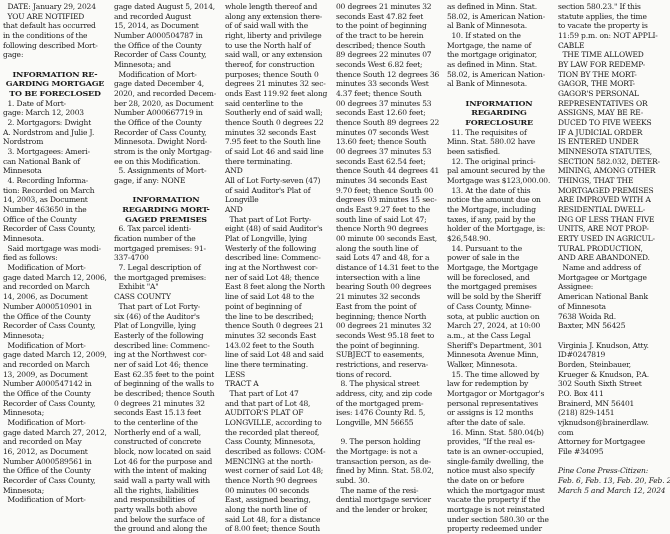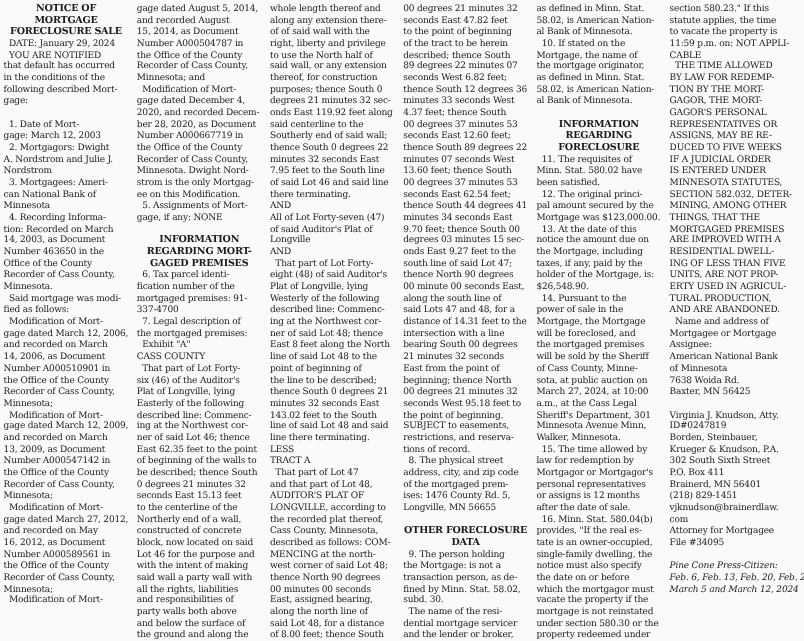--- a/index.html
+++ b/index.html
@@ -29,34 +29,34 @@
   .block.heading .line { text-align: center; font-size: 8px; letter-spacing: -0.2px; }
   .block.footerItalic .line { font-style: italic; text-align: left; }
   .block.gap { height: 9.68px; }
 </style>
 </head>
 <body>
 
 <div class="page">
 
 <div class="column">
-      <div class="block heading">
-        <div class="line">NOTICE OF</div>
-        <div class="line">MORTGAGE</div>
-        <div class="line">FORECLOSURE SALE</div>
-      </div>
       <div class="block body">
         <div class="line">  DATE: January 29, 2024</div>
         <div class="line">  YOU ARE NOTIFIED</div>
         <div class="line">that default has occurred</div>
         <div class="line">in the conditions of the</div>
         <div class="line">following described Mort-</div>
         <div class="line">gage:</div>
       </div>
       <div class="block gap"></div>
+      <div class="block heading">
+        <div class="line">INFORMATION RE-</div>
+        <div class="line">GARDING MORTGAGE</div>
+        <div class="line">TO BE FORECLOSED</div>
+      </div>
       <div class="block body">
         <div class="line">  1. Date of Mort-</div>
         <div class="line">gage: March 12, 2003</div>
         <div class="line">  2. Mortgagors: Dwight</div>
         <div class="line">A. Nordstrom and Julie J.</div>
         <div class="line">Nordstrom</div>
         <div class="line">  3. Mortgagees: Ameri-</div>
         <div class="line">can National Bank of</div>
         <div class="line">Minnesota</div>
         <div class="line">  4. Recording Informa-</div>
@@ -258,24 +258,20 @@
         <div class="line">SUBJECT to easements,</div>
         <div class="line">restrictions, and reserva-</div>
         <div class="line">tions of record.</div>
         <div class="line">  8. The physical street</div>
         <div class="line">address, city, and zip code</div>
         <div class="line">of the mortgaged prem-</div>
         <div class="line">ises: 1476 County Rd. 5,</div>
         <div class="line">Longville, MN 56655</div>
       </div>
       <div class="block gap"></div>
-      <div class="block heading">
-        <div class="line">OTHER FORECLOSURE</div>
-        <div class="line">DATA</div>
-      </div>
       <div class="block body">
         <div class="line">  9. The person holding</div>
         <div class="line">the Mortgage: is not a</div>
         <div class="line">transaction person, as de-</div>
         <div class="line">fined by Minn. Stat. 58.02,</div>
         <div class="line">subd. 30.</div>
         <div class="line">  The name of the resi-</div>
         <div class="line">dential mortgage servicer</div>
         <div class="line">and the lender or broker,</div>
       </div>

